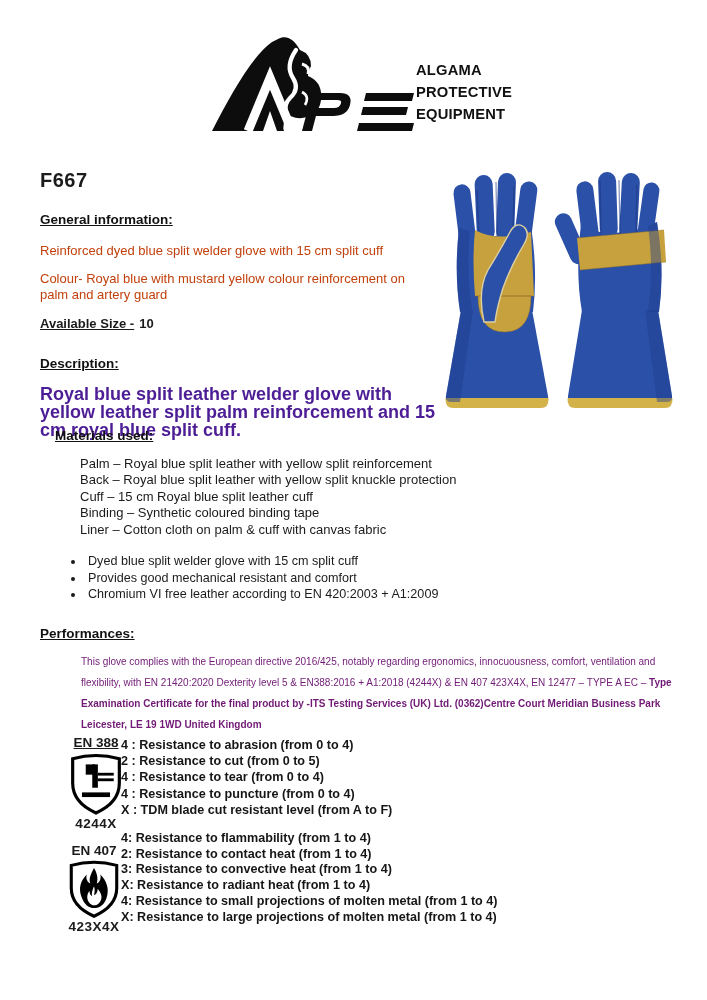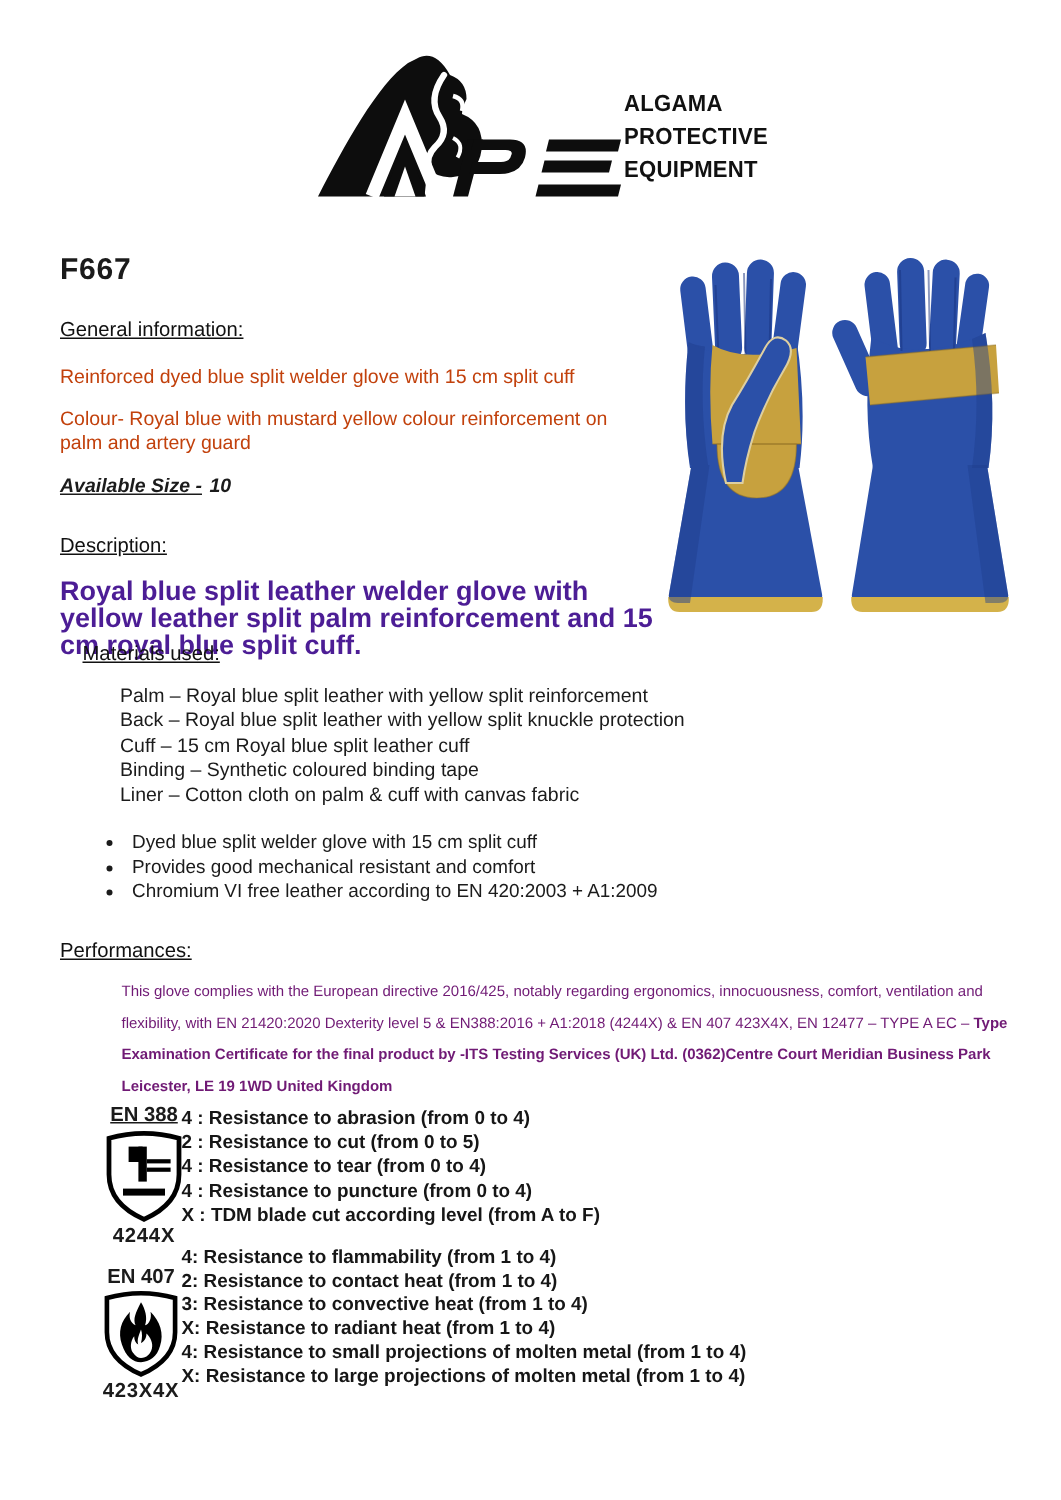--- a/index.html
+++ b/index.html
@@ -4,30 +4,30 @@
 <style>
   html,body{margin:0;padding:0;background:#ffffff;}
   .page{
     position:relative;width:707px;height:970px;background:#ffffff;overflow:hidden;
     font-family:"Liberation Sans",sans-serif;color:#1b1b1b;
   }
   .abs{position:absolute;}
   .u{text-decoration:underline;}
   h1,h2,p,ul,li{margin:0;padding:0;}
   .product-code{left:40px;top:169px;font-size:20px;font-weight:bold;letter-spacing:.5px;}
-  .sec-heading{font-size:13.5px;font-weight:normal;text-decoration:underline;color:#111;}
+  .sec-heading{font-size:13.5px;font-weight:bold;text-decoration:underline;color:#111;}
   .body-text{font-size:13px;line-height:16px;color:#c2410c;}
   .brand{
     left:416px;top:59px;font-size:15.5px;font-weight:bold;line-height:22px;color:#111;
     letter-spacing:.2px;transform:scaleX(.95);transform-origin:left top;white-space:nowrap;
   }
   .general{left:40px;top:212px;width:396px;}
   .general .p1{margin-top:16px;}
   .general .p2{margin-top:12px;}
-  .size-line{margin-top:13px;font-size:13px;font-style:italic;}
+  .size-line{margin-top:13px;font-size:13px;}
   .size-line .lbl{font-weight:bold;text-decoration:underline;margin-right:5px;}
   .size-line .val{font-weight:bold;}
   .description{left:40px;top:356px;width:404px;}
   .description p{margin-top:14px;font-size:18px;font-weight:bold;line-height:18px;color:#4c1d95;}
   .materials{left:55px;top:428px;}
   .materials ul{margin-top:13px;margin-left:25px;list-style:none;}
   .materials li{font-size:13px;line-height:16.4px;}
   .feature{left:40px;top:539px;}
   .feature ul{margin-top:14px;margin-left:45px;list-style:disc;}
   .feature li{font-size:12.6px;line-height:16.5px;padding-left:3px;}
@@ -175,21 +175,21 @@
         <rect x="15" y="43" width="30" height="5"></rect>
       </g>
     </svg>
     <div class="cert-rating">4244X</div>
   </div>
   <div class="abs cert-lines en388-lines">
     <div>4 : Resistance to abrasion (from 0 to 4)</div>
     <div>2 : Resistance to cut (from 0 to 5)</div>
     <div>4 : Resistance to tear (from 0 to 4)</div>
     <div>4 : Resistance to puncture (from 0 to 4)</div>
-    <div>X : TDM blade cut according level (from A to F)</div>
+    <div>X : TDM blade cut resistant level (from A to F)</div>
   </div>
 
   <div class="abs cert-icon en407-icon">
     <div class="cert-label">EN 407</div>
     <svg width="56" height="60" viewBox="0 0 60 66" style="margin:1px auto 0;">
       <path d="M5,7 Q30,0 55,7 L55,32 Q55,52 30,63 Q5,52 5,32 Z" fill="#ffffff" stroke="#000000" stroke-width="3.4"></path>
       <g>
         <path fill="#000000" d="M30,10 C26,18 24,22 26,27 C22,25 21,21 22,17 C15,24 13,32 16,41 C19,50 24,54 30,54 C36,54 42,50 44,42 C47,33 44,24 37,17 C38,22 36,26 33,27 C35,21 33,15 30,10 Z"></path>
         <path fill="#ffffff" d="M30,30 C28,35 27,38 28,41 C26,40 25,38 25,35 C22,39 22,44 24,47 C26,50 28,51 30,51 C34,51 37,48 38,44 C39,40 37,36 34,33 C34,37 32,39 30,40 C31,36 31,33 30,30 Z"></path>
       </g>

